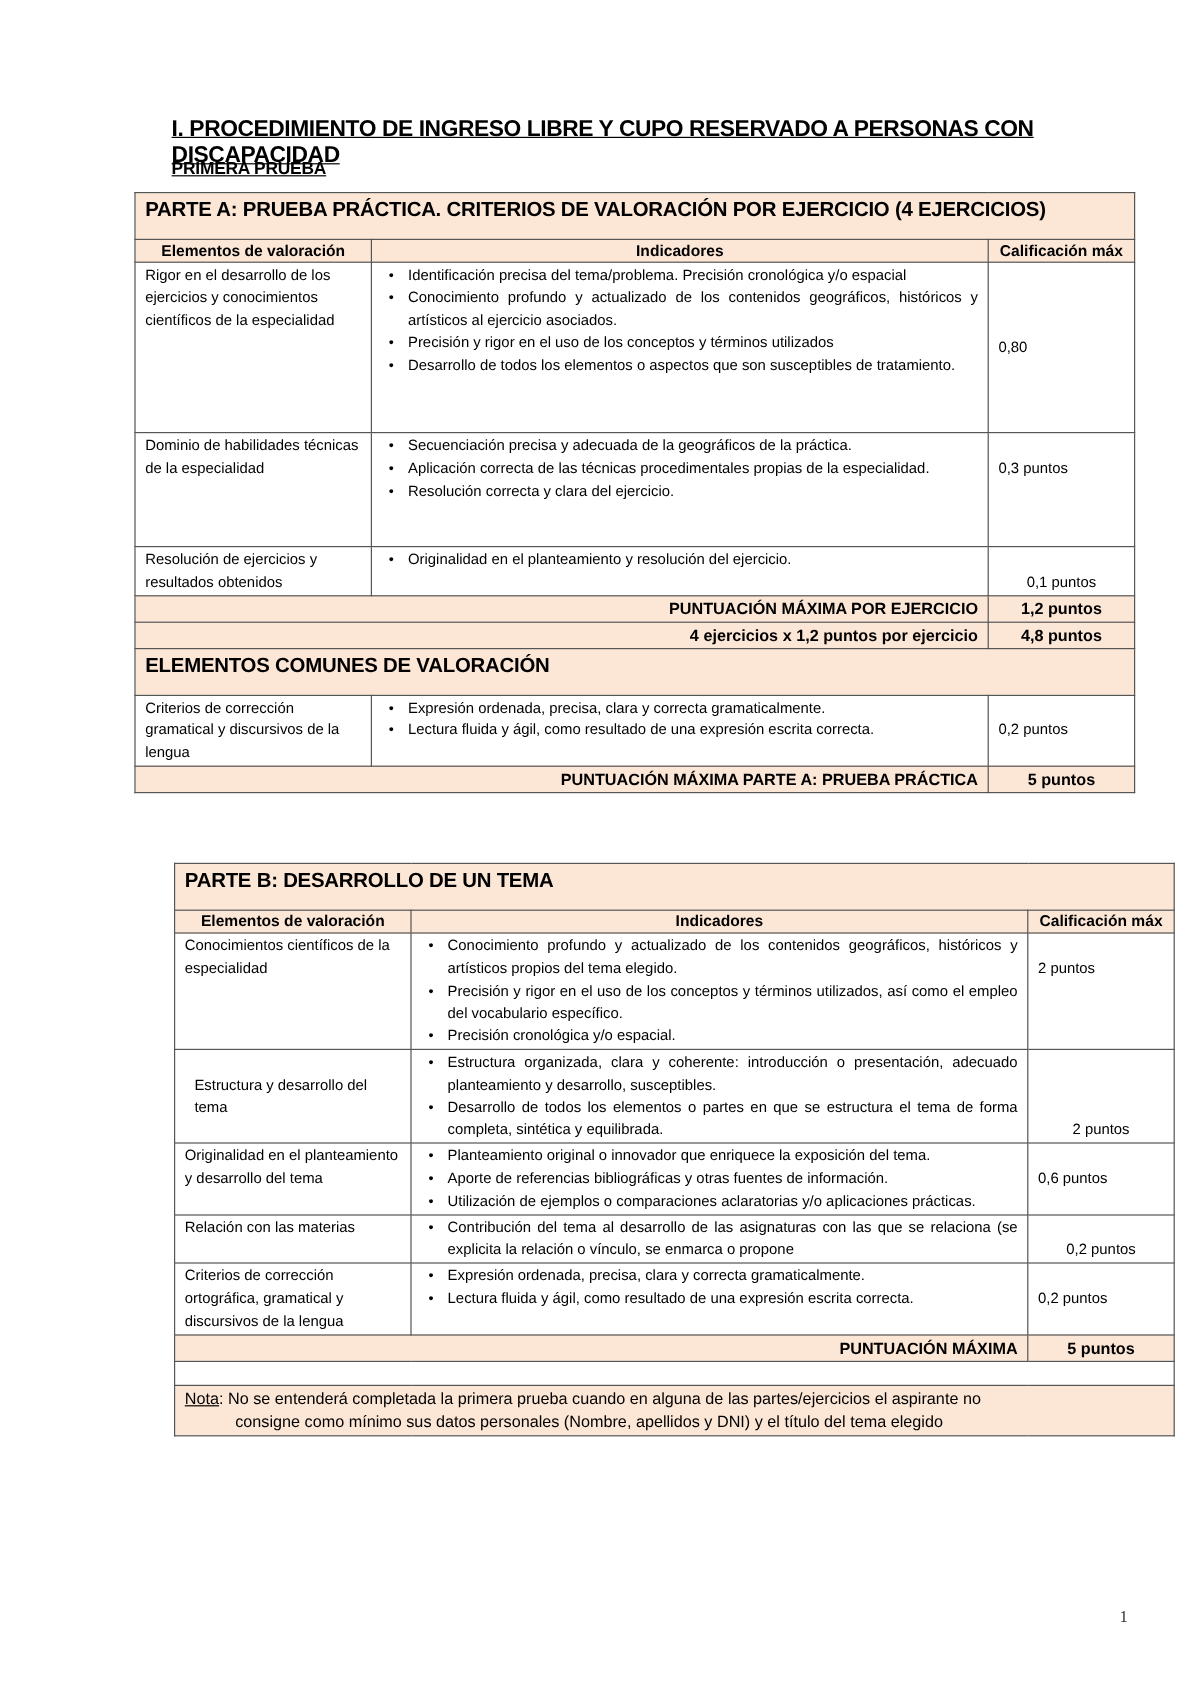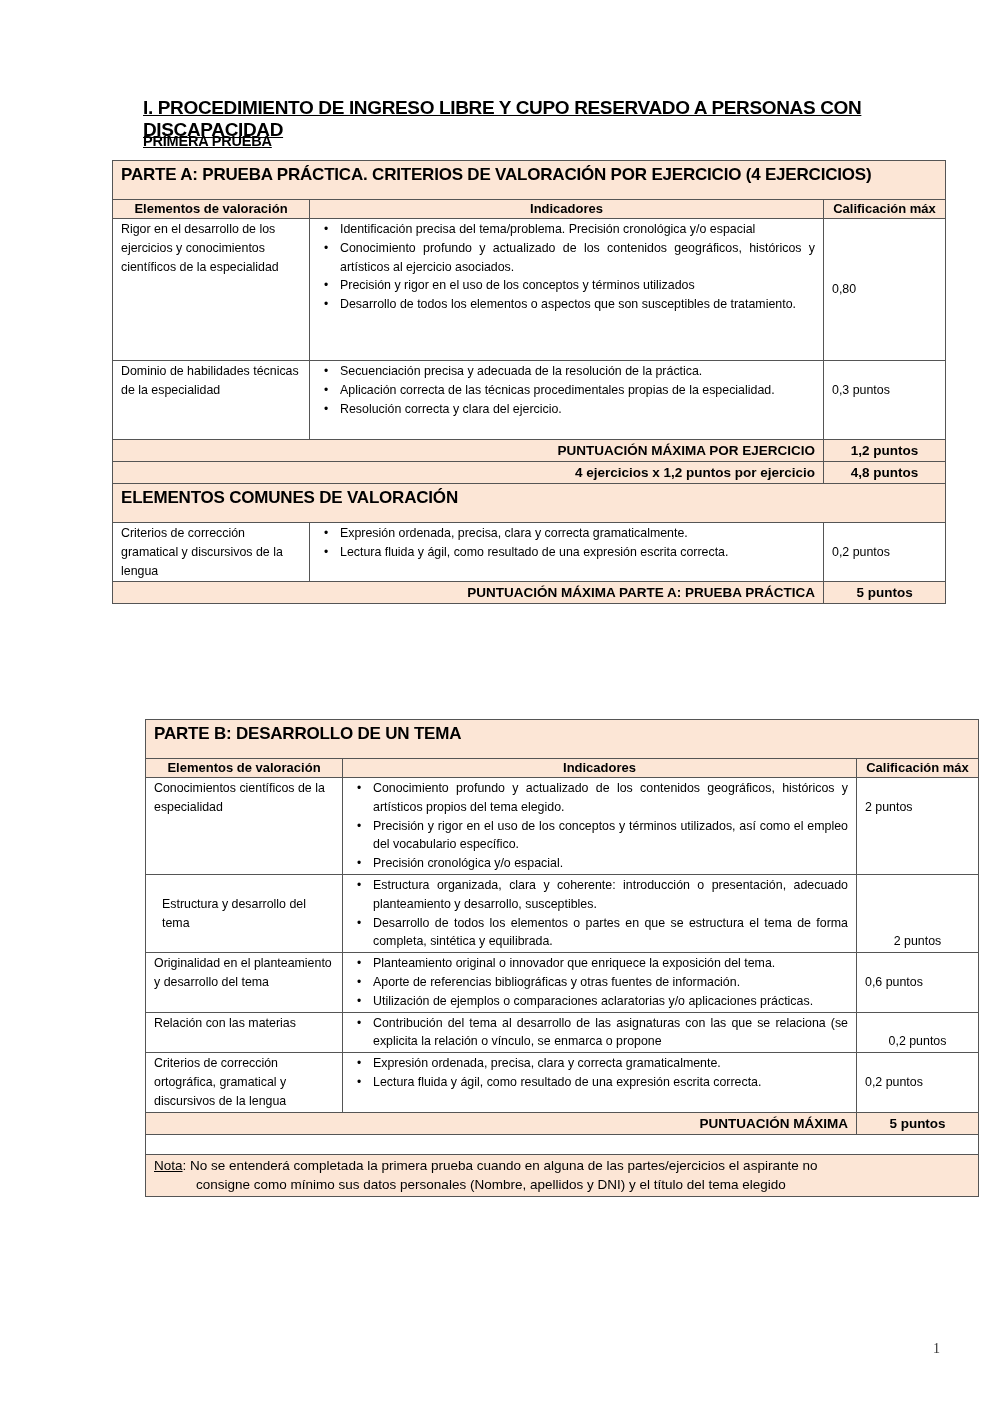--- a/index.html
+++ b/index.html
@@ -51,30 +51,39 @@
     <td>
           <ul>
       <li>Identificación precisa del tema/problema. Precisión cronológica y/o espacial</li>
       <li>Conocimiento profundo y actualizado de los contenidos geográficos, históricos y artísticos al ejercicio asociados.</li>
       <li>Precisión y rigor en el uso de los conceptos y términos utilizados</li>
       <li>Desarrollo de todos los elementos o aspectos que son susceptibles de tratamiento.</li>
     </ul>
         </td>
     <td class="score">0,80</td>
   </tr>
-  <tr style="height:79px;">
+  <tr style="height:95px;">
     <td>Dominio de habilidades técnicas de la especialidad</td>
     <td>
           <ul>
-      <li>Secuenciación precisa y adecuada de la resolución de la práctica.</li>
+      <li>Secuenciación precisa y adecuada de la geográficos de la práctica.</li>
       <li>Aplicación correcta de las técnicas procedimentales propias de la especialidad.</li>
       <li>Resolución correcta y clara del ejercicio.</li>
     </ul>
         </td>
     <td class="score" style="vertical-align:top; padding-top:20px;">0,3 puntos</td>
+  </tr>
+  <tr>
+    <td>Resolución de ejercicios y resultados obtenidos</td>
+    <td>
+          <ul>
+      <li>Originalidad en el planteamiento y resolución del ejercicio.</li>
+    </ul>
+        </td>
+    <td class="score-bottom">0,1 puntos</td>
   </tr>
   <tr class="total peach">
     <td colspan="2" class="lbl">PUNTUACIÓN MÁXIMA POR EJERCICIO</td>
     <td class="val">1,2 puntos</td>
   </tr>
   <tr class="total peach">
     <td colspan="2" class="lbl">4 ejercicios x 1,2 puntos por ejercicio</td>
     <td class="val">4,8 puntos</td>
   </tr>
   <tr class="sec-head peach">

